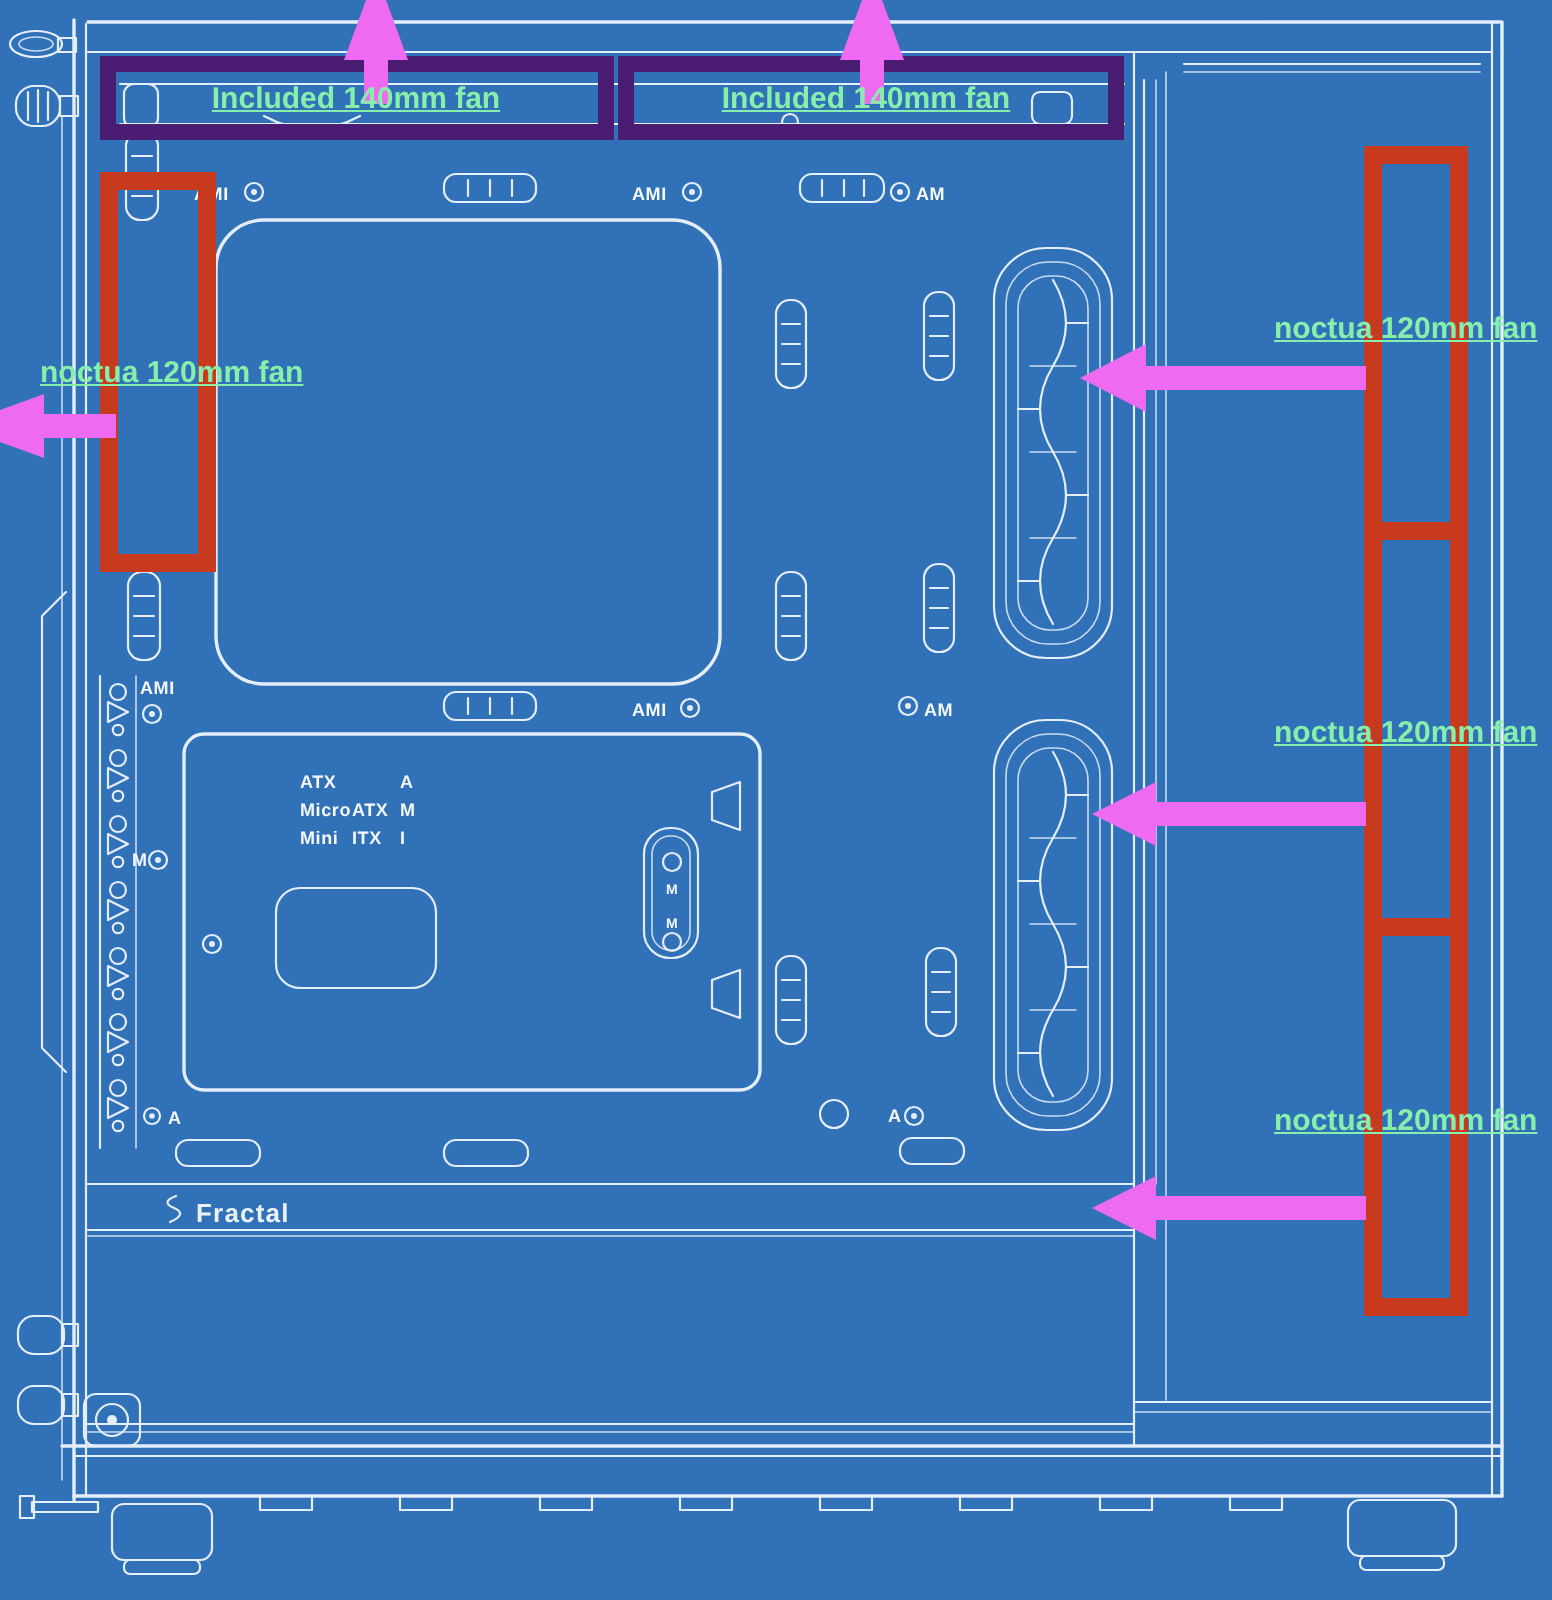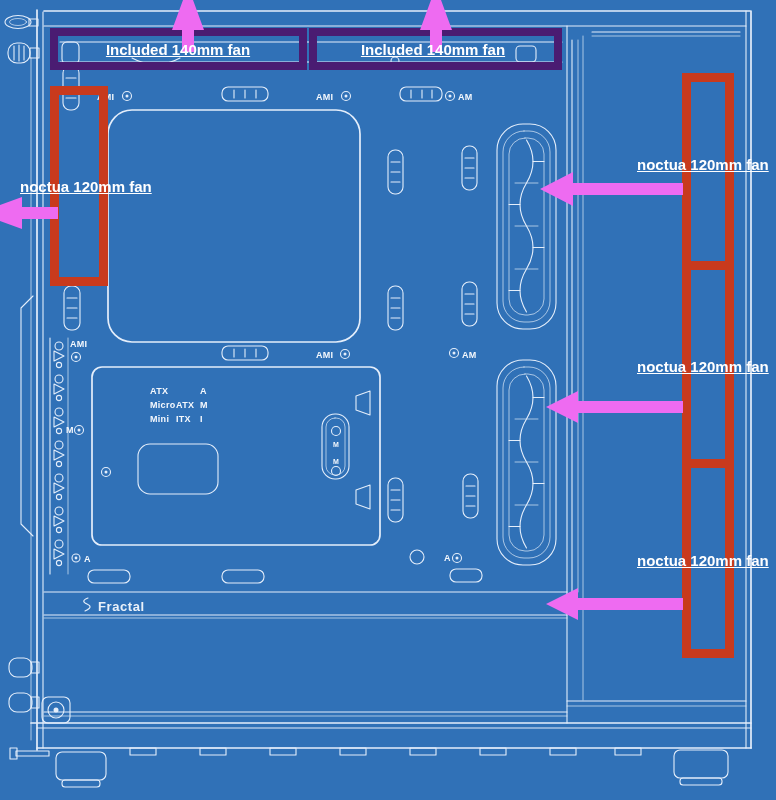--- a/index.html
+++ b/index.html
@@ -17,21 +17,21 @@
   .la .dot{fill:#e4eefb;stroke:none;}
   .la .logo{font-size:13px;letter-spacing:.6px;opacity:.95;}
   .la .tiny{font-size:7px;}
   
   .box-purple{fill:none;stroke:#4a1c72;stroke-width:8;}
   .box-red{fill:none;stroke:#c83a1d;stroke-width:9;}
   .bar-red{stroke:#c83a1d;stroke-width:9;}
   .arrow{fill:#ee6bf1;stroke:none;}
   
   .lbl{position:absolute;font-weight:bold;font-size:15px;line-height:17px;
-      color:#ffffff;text-decoration:underline;white-space:nowrap;cursor:pointer;}
+      color:#86efac;text-decoration:underline;white-space:nowrap;cursor:pointer;}
   .lbl.ctr{transform:translateX(-50%);}
 </style>
 </head>
 <body>
 
 <div id="stage">
 <svg width="776" height="800" viewBox="0 0 776 800">
 
   <g class="la">
 

